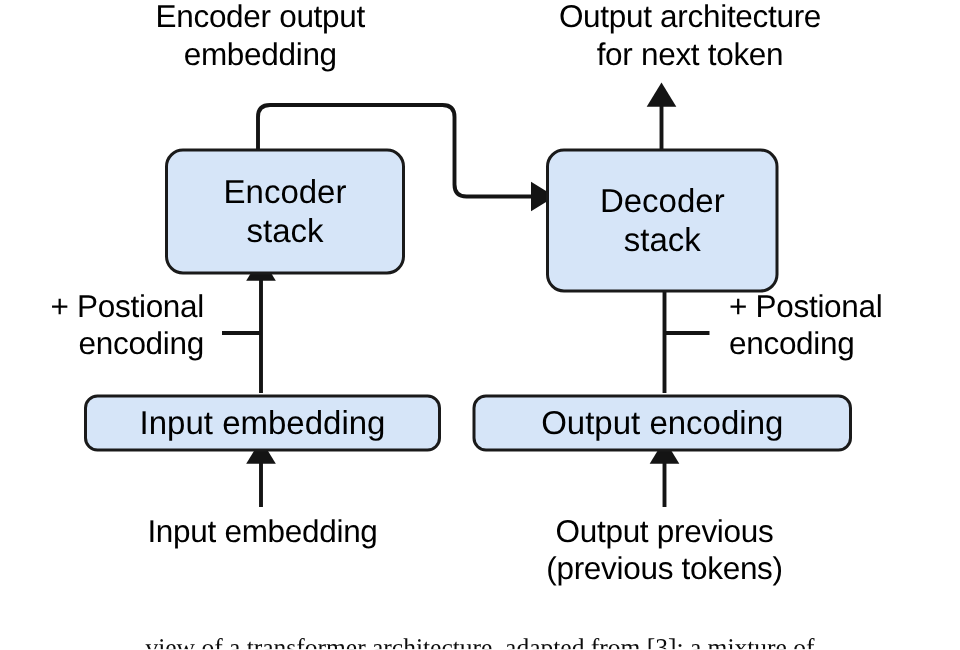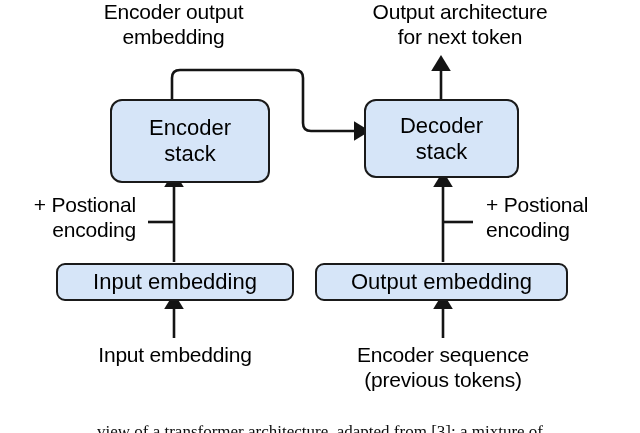--- a/index.html
+++ b/index.html
@@ -116,33 +116,33 @@
 
   <div class="label center" style="left:57px; top:-1px; width:233px;">Encoder output
 embedding</div>
 
   <div class="label center" style="left:330px; top:-1px; width:260px;">Output architecture
 for next token</div>
 
   <div class="node stack" style="left:92px; top:99px; width:160px; height:84px;margin-left:18px;">Encoder
 stack</div>
 
-  <div class="node stack" style="left:364px; top:99px; width:155px; height:79px;">Decoder
+  <div class="node stack" style="left:364px; top:99px; width:155px; height:96px;">Decoder
 stack</div>
 
   <div class="label right" style="left:0px; top:192px; width:136px;">+ Postional
 encoding</div>
 
   <div class="label left" style="left:486px; top:192px; width:154px;">+ Postional
 encoding</div>
 
   <div class="node embed" style="left:56px; top:263px; width:238px; height:38px;">Input embedding</div>
 
-  <div class="node embed" style="left:315px; top:263px; width:253px; height:38px;">Output embedding</div>
+  <div class="node embed" style="left:315px; top:263px; width:253px; height:38px;">Output encoding</div>
 
   <div class="label center" style="left:56px; top:342px; width:238px;">Input embedding</div>
 
-  <div class="label center" style="left:318px; top:342px; width:250px;">Encoder sequence
+  <div class="label center" style="left:318px; top:342px; width:250px;">Output previous
 (previous tokens)</div>
 
   <div class="caption-strip" style="top:422px; height:11px; text-align:center;">view of a transformer architecture, adapted from [3]; a mixture of</div>
 
 </div>
 
 </body></html>

